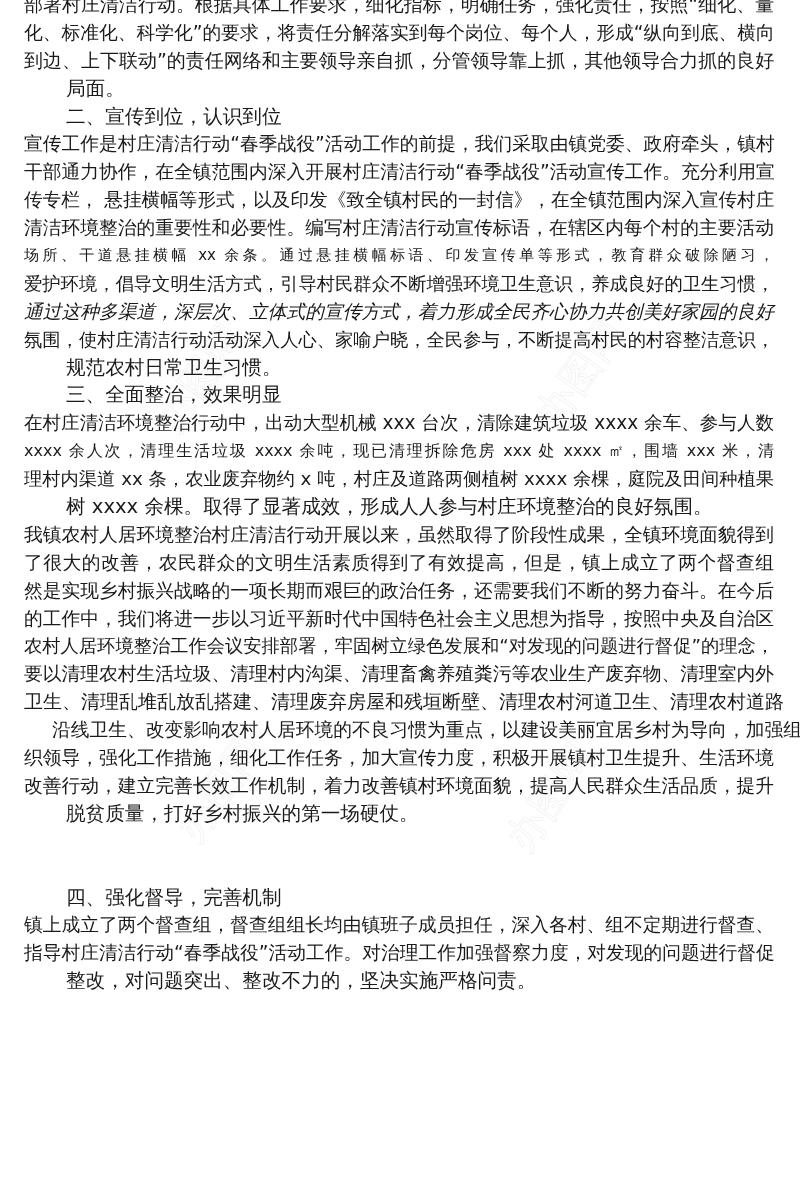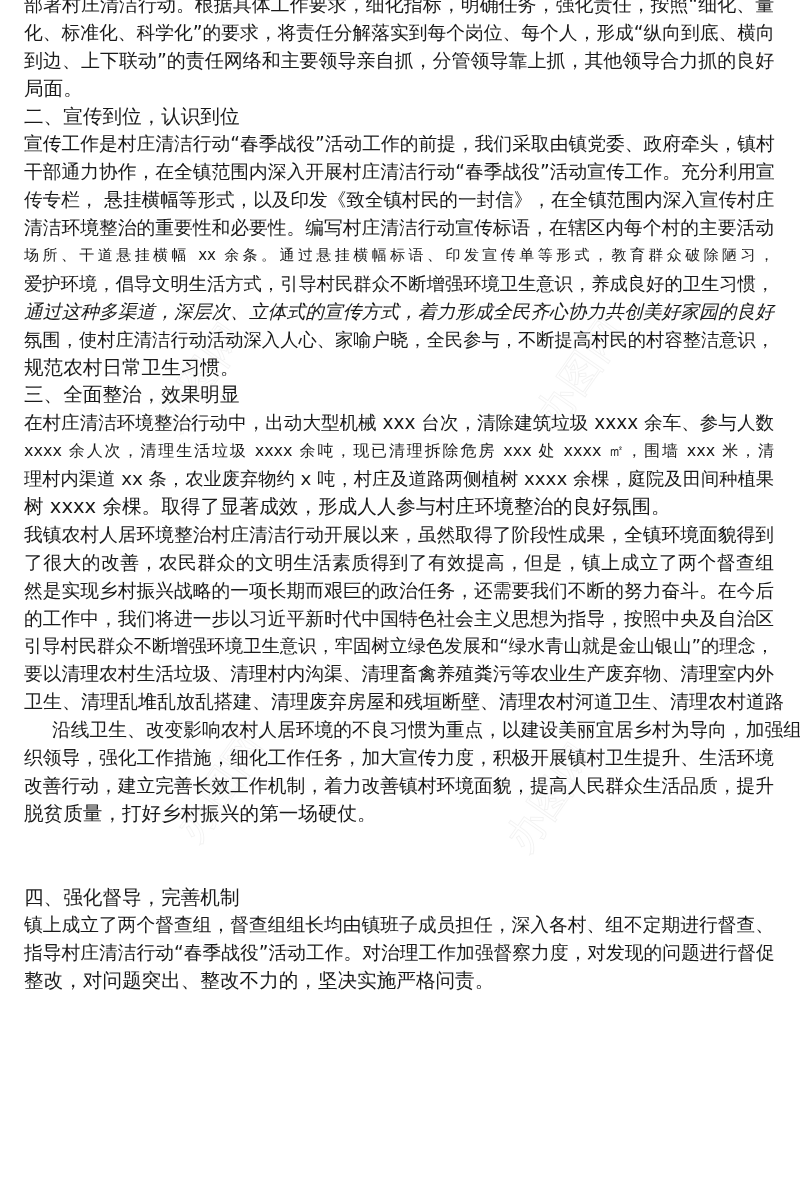--- a/index.html
+++ b/index.html
@@ -26,20 +26,21 @@
     line-height: 27.9px;
     font-size: 19.6px;
     white-space: nowrap;
     overflow: visible;
     text-align: justify;
     text-align-last: justify;
     letter-spacing: 0;
   }
   .line.last {
     text-align-last: left;
+    margin-left: 42px;
   }
   .line.blank {
     height: 27.9px;
   }
   .watermark {
     position: absolute;
     font-size: 40px;
     color: rgba(0,0,0,0.055);
     transform: rotate(-55deg);
     transform-origin: center center;
@@ -88,21 +89,21 @@
     <div class="line" style="font-size: 16px;">xxxx 余人次，清理生活垃圾 xxxx 余吨，现已清理拆除危房 xxx 处 xxxx ㎡，围墙 xxx 米，清</div>
     <div class="line" style="font-size: 18.28px;">理村内渠道 xx 条，农业废弃物约 x 吨，村庄及道路两侧植树 xxxx 余棵，庭院及田间种植果</div>
     <div class="line last">树 xxxx 余棵。取得了显著成效，形成人人参与村庄环境整治的良好氛围。</div>
   </div>
 
   <div>
     <div class="line" style="font-size: 18.75px;">我镇农村人居环境整治村庄清洁行动开展以来，虽然取得了阶段性成果，全镇环境面貌得到</div>
     <div class="line" style="font-size: 18.75px;">了很大的改善，农民群众的文明生活素质得到了有效提高，但是，镇上成立了两个督查组</div>
     <div class="line" style="font-size: 18.75px;">然是实现乡村振兴战略的一项长期而艰巨的政治任务，还需要我们不断的努力奋斗。在今后</div>
     <div class="line" style="font-size: 18.75px;">的工作中，我们将进一步以习近平新时代中国特色社会主义思想为指导，按照中央及自治区</div>
-    <div class="line" style="font-size: 18.28px;">引导村民群众不断增强环境卫生意识，牢固树立绿色发展和“绿水青山就是金山银山”的理念，</div>
+    <div class="line" style="font-size: 18.28px;">农村人居环境整治工作会议安排部署，牢固树立绿色发展和“对发现的问题进行督促”的理念，</div>
     <div class="line" style="font-size: 18.75px;">要以清理农村生活垃圾、清理村内沟渠、清理畜禽养殖粪污等农业生产废弃物、清理室内外</div>
     <div class="line" style="font-size: 19px;">卫生、清理乱堆乱放乱搭建、清理废弃房屋和残垣断壁、清理农村河道卫生、清理农村道路</div>
     <div class="line" style="font-size: 18.75px; margin-left: 28px;">沿线卫生、改变影响农村人居环境的不良习惯为重点，以建设美丽宜居乡村为导向，加强组</div>
     <div class="line" style="font-size: 18.75px;">织领导，强化工作措施，细化工作任务，加大宣传力度，积极开展镇村卫生提升、生活环境</div>
     <div class="line" style="font-size: 18.75px;">改善行动，建立完善长效工作机制，着力改善镇村环境面貌，提高人民群众生活品质，提升</div>
     <div class="line last">脱贫质量，打好乡村振兴的第一场硬仗。</div>
   </div>
 
   <div class="line blank"></div>
   <div class="line blank"></div>

